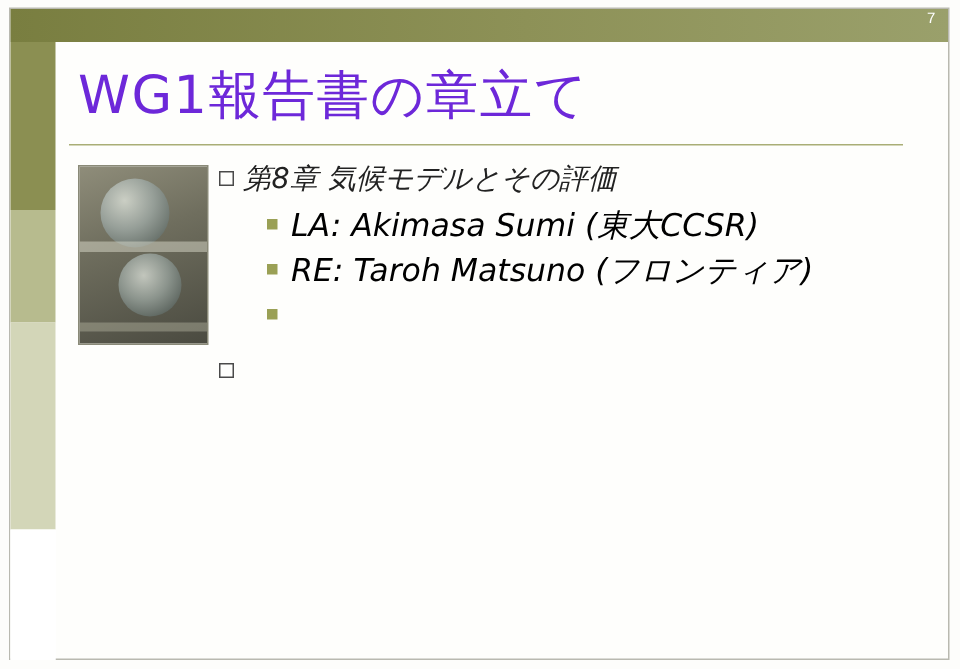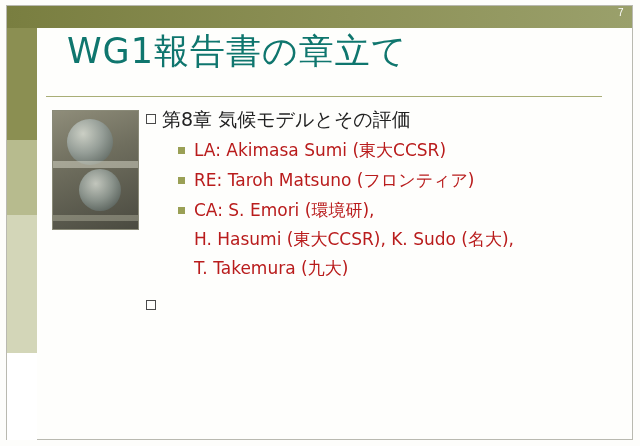--- a/index.html
+++ b/index.html
@@ -85,28 +85,27 @@
     left: 7px;
     top: 353px;
     width: 30px;
     height: 87px;
     background: #ffffff;
   }
   
   .title {
     position: absolute;
     left: 52px;
-    top: 28px;
+    top: 40px;
     font-size: 35px;
-    color: #0f766e;
+    color: #6d28d9;
     letter-spacing: 1px;
     font-family: "DejaVu Sans", "Liberation Sans", sans-serif;
     font-weight: 400;
     white-space: nowrap;
-    margin-left: 15px;
   }
   .title-rule {
     position: absolute;
     left: 46px;
     top: 96px;
     width: 556px;
     height: 1px;
     background: #a9ae76;
   }
   
@@ -147,20 +146,21 @@
     left: 0; top: 104px;
     width: 100%; height: 6px;
     background: rgba(180,180,160,0.45);
   }
   
   .content {
     position: absolute;
     left: 146px;
     top: 104px;
     width: 470px;
+    font-style: italic;
   }
   .lvl1 {
     display: flex;
     align-items: flex-start;
     margin-bottom: 2px;
   }
   .lvl1 .bullet {
     width: 16px;
     flex: 0 0 16px;
     font-size: 14px;
@@ -197,23 +197,23 @@
   }
   .lvl2 .bullet span.sq {
     display: inline-block;
     width: 7px;
     height: 7px;
     background: #9aa055;
     vertical-align: middle;
     margin-top: -2px;
   }
   .lvl2 .txt {
-    font-size: 17px;
+    font-size: 21px;
     line-height: 29px;
-    color: #b91c1c;
+    color: #000000;
     font-family: "DejaVu Sans", "Liberation Sans", sans-serif;
     white-space: pre-wrap;
   }
   .gap-sm { height: 6px; }
 </style>
 </head>
 <body>
 
 <div class="slide">
   <div class="frame"></div>
@@ -249,23 +249,20 @@
       <div class="txt">LA: Akimasa Sumi (東大CCSR)</div>
     </div>
 
     <div class="lvl2">
       <div class="bullet"><span class="sq"></span></div>
       <div class="txt">RE: Taroh Matsuno (フロンティア)</div>
     </div>
 
     <div class="lvl2">
       <div class="bullet"><span class="sq"></span></div>
-      <div class="txt">CA: S. Emori (環境研),
-H. Hasumi (東大CCSR), K. Sudo (名大),
-T. Takemura (九大)</div>
     </div>
 
     <div class="gap-sm"></div>
 
     <div class="lvl1">
       <div class="bullet"><span class="sq"></span></div>
     </div>
 
 
   </div>

